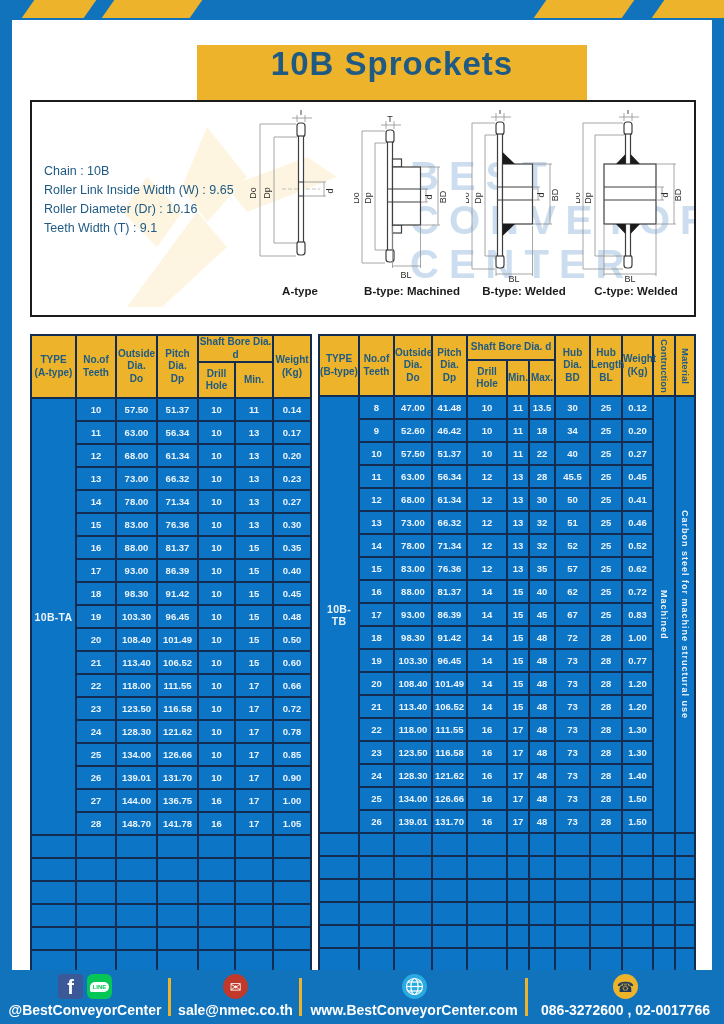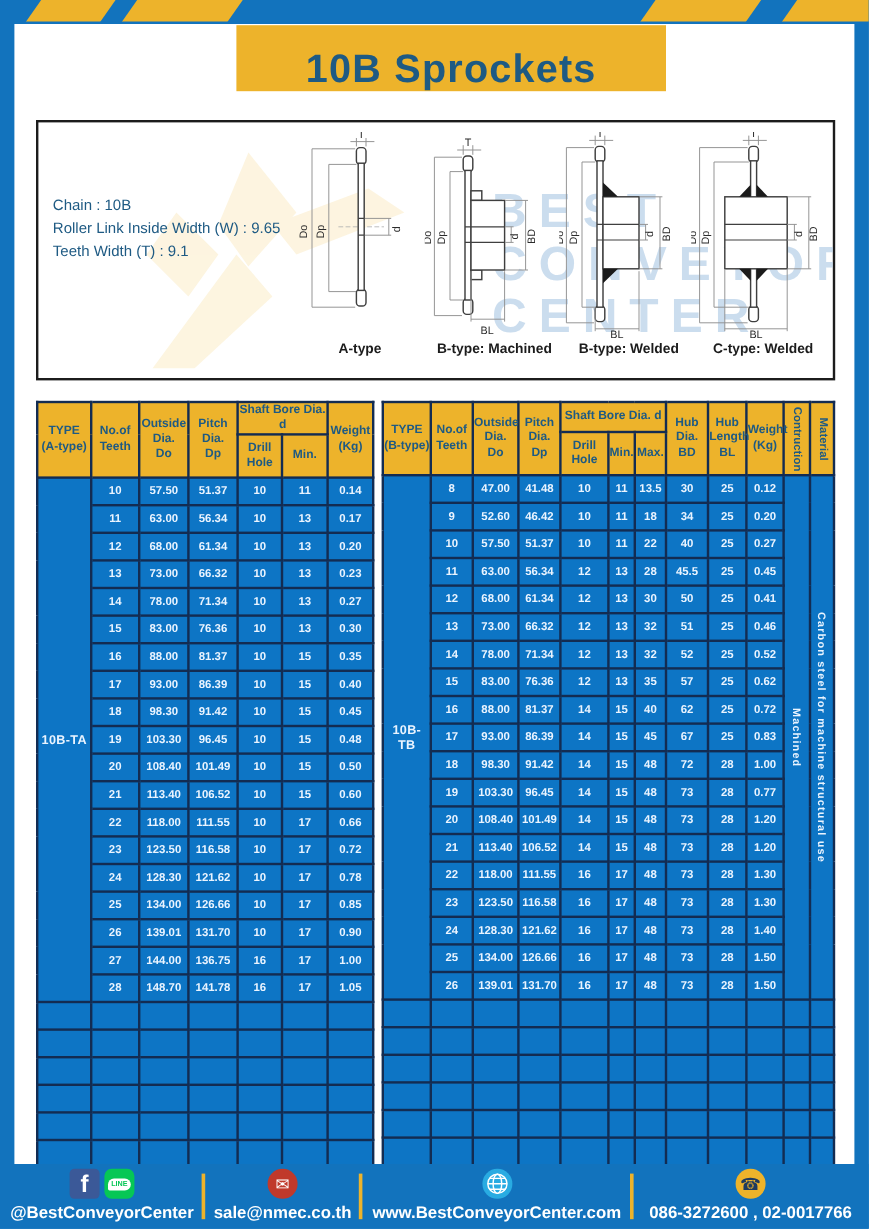--- a/index.html
+++ b/index.html
@@ -7,22 +7,22 @@
   .page{position:relative;width:724px;height:1024px;background:#1273BD;overflow:hidden;}
 
   
   .top-stripes{position:absolute;left:0;top:0;width:724px;height:18px;overflow:hidden;}
   .stripe{position:absolute;top:-4px;height:26px;background:#EDB32B;transform:skewX(-35deg);}
   .s1{left:28px;width:62px;} .s2{left:108px;width:88px;} .s3{left:540px;width:88px;} .s4{left:658px;width:90px;}
 
   
   .sheet{position:absolute;left:12px;top:20px;width:700px;height:950px;background:#ffffff;}
 
-  .banner{position:absolute;left:185px;top:1px;width:358px;height:55px;background:#EDB32B;
-          display:flex;align-items:flex-end;justify-content:center;}
+  .banner{position:absolute;left:185px;top:25px;width:390px;height:55px;background:#EDB32B;
+          display:flex;align-items:flex-start;justify-content:center;}
   .banner h1{margin:0;font-size:33px;font-weight:800;color:#1E5A83;letter-spacing:1px;}
 
   
   .specbox{position:absolute;left:18px;top:80px;width:662px;height:213px;border:2px solid #1c1c1c;
            background:#fff;overflow:hidden;}
   .wm-bird{position:absolute;left:55px;top:15px;opacity:.5;}
   .wm-text{position:absolute;left:378px;top:52px;color:rgba(168,199,227,.6);font-weight:800;
            font-size:40px;line-height:44px;letter-spacing:10px;white-space:pre-line;}
   .specs{position:absolute;left:12px;top:60px;}
   .spec-line{font-size:12.5px;font-weight:400;color:#1E5A83;line-height:19px;white-space:nowrap;}
@@ -95,20 +95,21 @@
           <path d="M60 60 L95 95 L70 130 L35 95 Z"></path>
         </g>
       </svg>
       <div class="wm-text">BEST
 CONVEYOR
 CENTER</div>
 
       <div class="specs">
         <div class="spec-line">Chain : 10B</div>
         <div class="spec-line">Roller Link Inside Width (W) : 9.65</div>
+        <div class="spec-line">Roller Diameter (Dr) : 10.16</div>
         <div class="spec-line">Teeth Width (T) : 9.1</div>
       </div>
 
       <div class="diags">
 
         <div class="diag">
           <svg width="104" height="172" viewBox="0 0 104 172">
             <line class="dl" x1="12" y1="14" x2="12" y2="146"></line>
             <line class="dl" x1="12" y1="14" x2="48" y2="14"></line>
             <line class="dl" x1="12" y1="146" x2="48" y2="146"></line>

